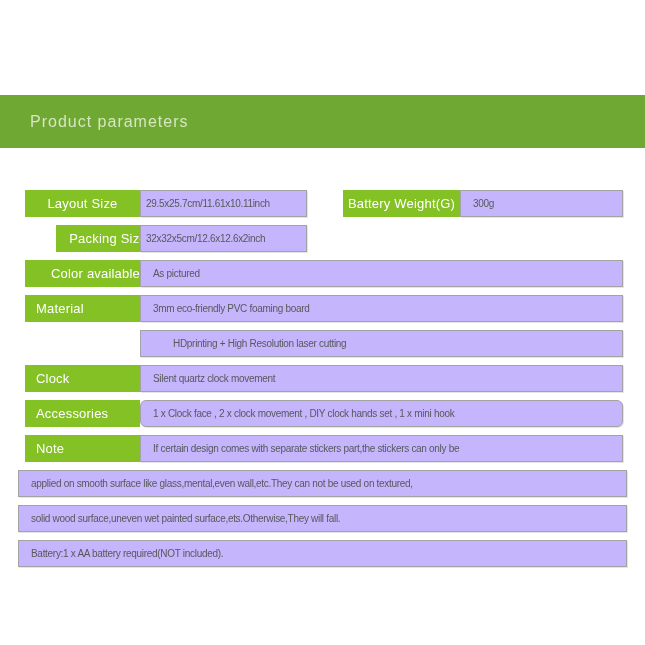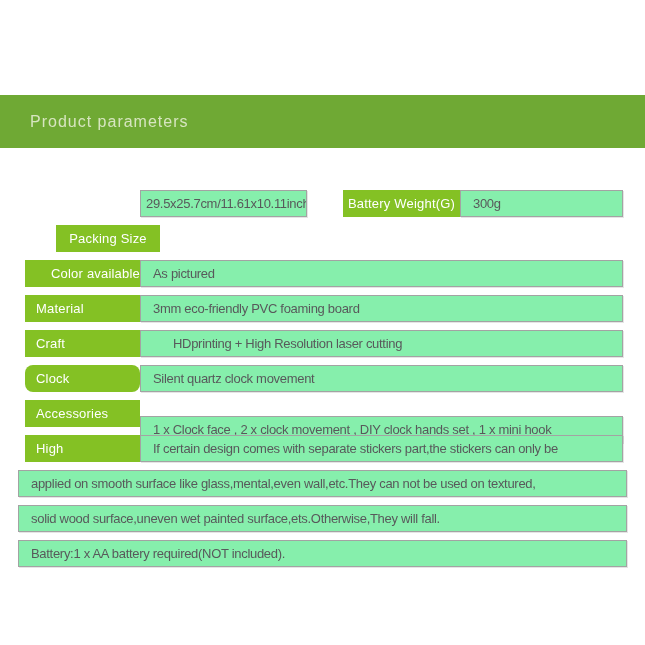--- a/index.html
+++ b/index.html
@@ -20,60 +20,61 @@
     position:absolute;height:27px;line-height:27px;
     background:var(--chip-green,#84c124);
     color:#ffffff;font-size:13px;letter-spacing:0.2px;
     white-space:nowrap;overflow:hidden;
   }
   .chip.center{text-align:center;}
   .chip.left{padding-left:11px;box-sizing:border-box;}
   .box{
     position:absolute;height:27px;box-sizing:border-box;
     border:1px solid var(--box-border,#a3a3a3);
-    background:#86efac;
+    background:#c4b5fd;
     box-shadow:1px 1px 0 rgba(0,0,0,0.10);
-    line-height:25px;font-size:13px;letter-spacing:-0.3px;
+    line-height:25px;font-size:10px;letter-spacing:-0.3px;
     color:var(--value-text,#58595b);
     white-space:nowrap;overflow:hidden;
     padding-left:12px;
   }
   .box.tight{padding-left:5px;}
 </style>
 </head>
 <body>
 
 <div class="canvas">
 
   <div class="band">
     <div class="band-title">Product parameters</div>
   </div>
 
+  <div class="chip center" style="left:25px;top:190px;width:115px;">Layout Size</div>
   <div class="box tight" style="left:140px;top:190px;width:167px;">29.5x25.7cm/11.61x10.11inch</div>
 
   <div class="chip center" style="left:343px;top:190px;width:117px;">Battery Weight(G)</div>
   <div class="box" style="left:460px;top:190px;width:163px;">300g</div>
 
   <div class="chip center" style="left:25px;top:225px;width:104px;margin-left:31px;">Packing Size</div>
+  <div class="box tight" style="left:140px;top:225px;width:167px;">32x32x5cm/12.6x12.6x2inch</div>
 
   <div class="chip left" style="left:25px;top:260px;width:115px;text-align:right;">Color available</div>
   <div class="box" style="left:140px;top:260px;width:483px;">As pictured</div>
 
   <div class="chip left" style="left:25px;top:295px;width:115px;">Material</div>
   <div class="box" style="left:140px;top:295px;width:483px;">3mm eco-friendly PVC foaming board</div>
 
-  <div class="chip left" style="left:25px;top:330px;width:115px;">Craft</div>
   <div class="box" style="left:140px;top:330px;width:483px;padding-left:32px;">HDprinting + High Resolution laser cutting</div>
 
-  <div class="chip left" style="left:25px;top:365px;width:115px;border-radius:8px;">Clock</div>
+  <div class="chip left" style="left:25px;top:365px;width:115px;">Clock</div>
   <div class="box" style="left:140px;top:365px;width:483px;">Silent quartz clock movement</div>
 
   <div class="chip left" style="left:25px;top:400px;width:115px;">Accessories</div>
-  <div class="box" style="left:140px;top:416px;width:483px;">1 x Clock face , 2 x clock movement , DIY clock hands set , 1 x mini hook</div>
+  <div class="box" style="left:140px;top:400px;width:483px;border-radius:6px;">1 x Clock face , 2 x clock movement , DIY clock hands set , 1 x mini hook</div>
 
-  <div class="chip left" style="left:25px;top:435px;width:115px;">High</div>
+  <div class="chip left" style="left:25px;top:435px;width:115px;">Note</div>
   <div class="box" style="left:18px;top:470px;width:609px;">applied on smooth surface like glass,mental,even wall,etc.They can not be used on textured,</div>
 
   <div class="box" style="left:140px;top:435px;width:483px;">If certain design comes with separate stickers part,the stickers can only be</div>
   <div class="box" style="left:18px;top:505px;width:609px;">solid wood surface,uneven wet painted surface,ets.Otherwise,They will fall.</div>
   <div class="box" style="left:18px;top:540px;width:609px;">Battery:1 x AA battery required(NOT included).</div>
 
 </div>
 
 </body></html>

